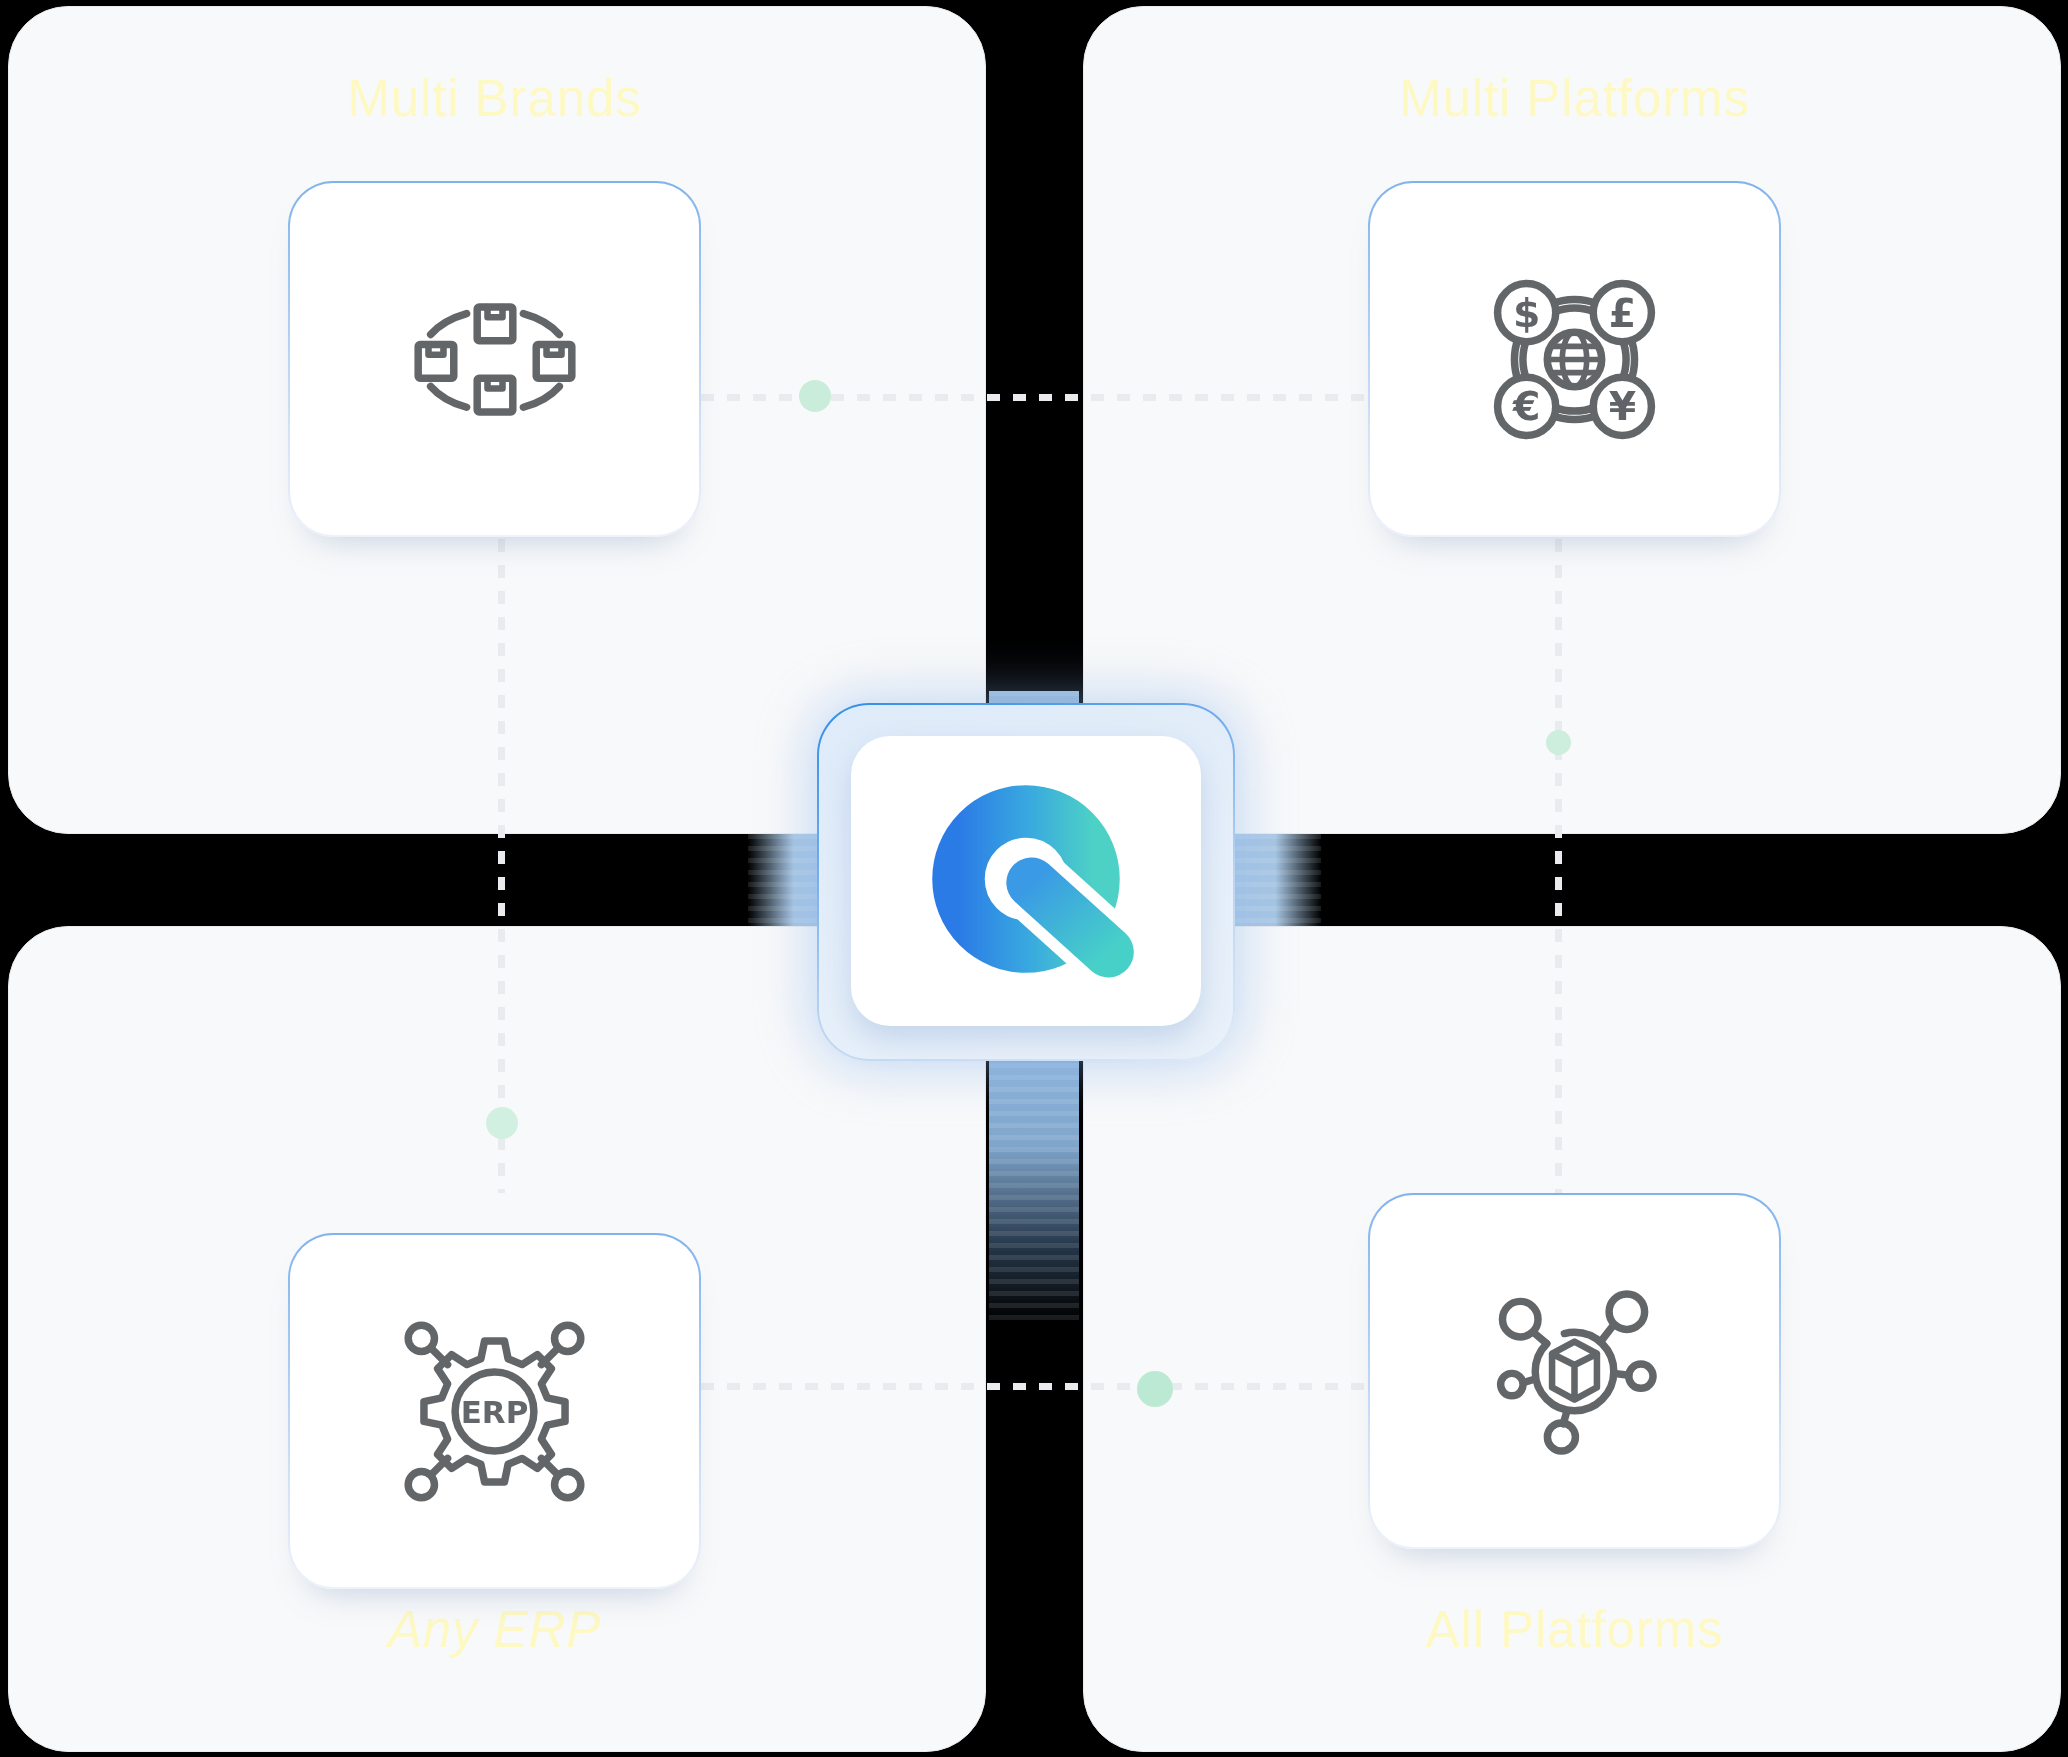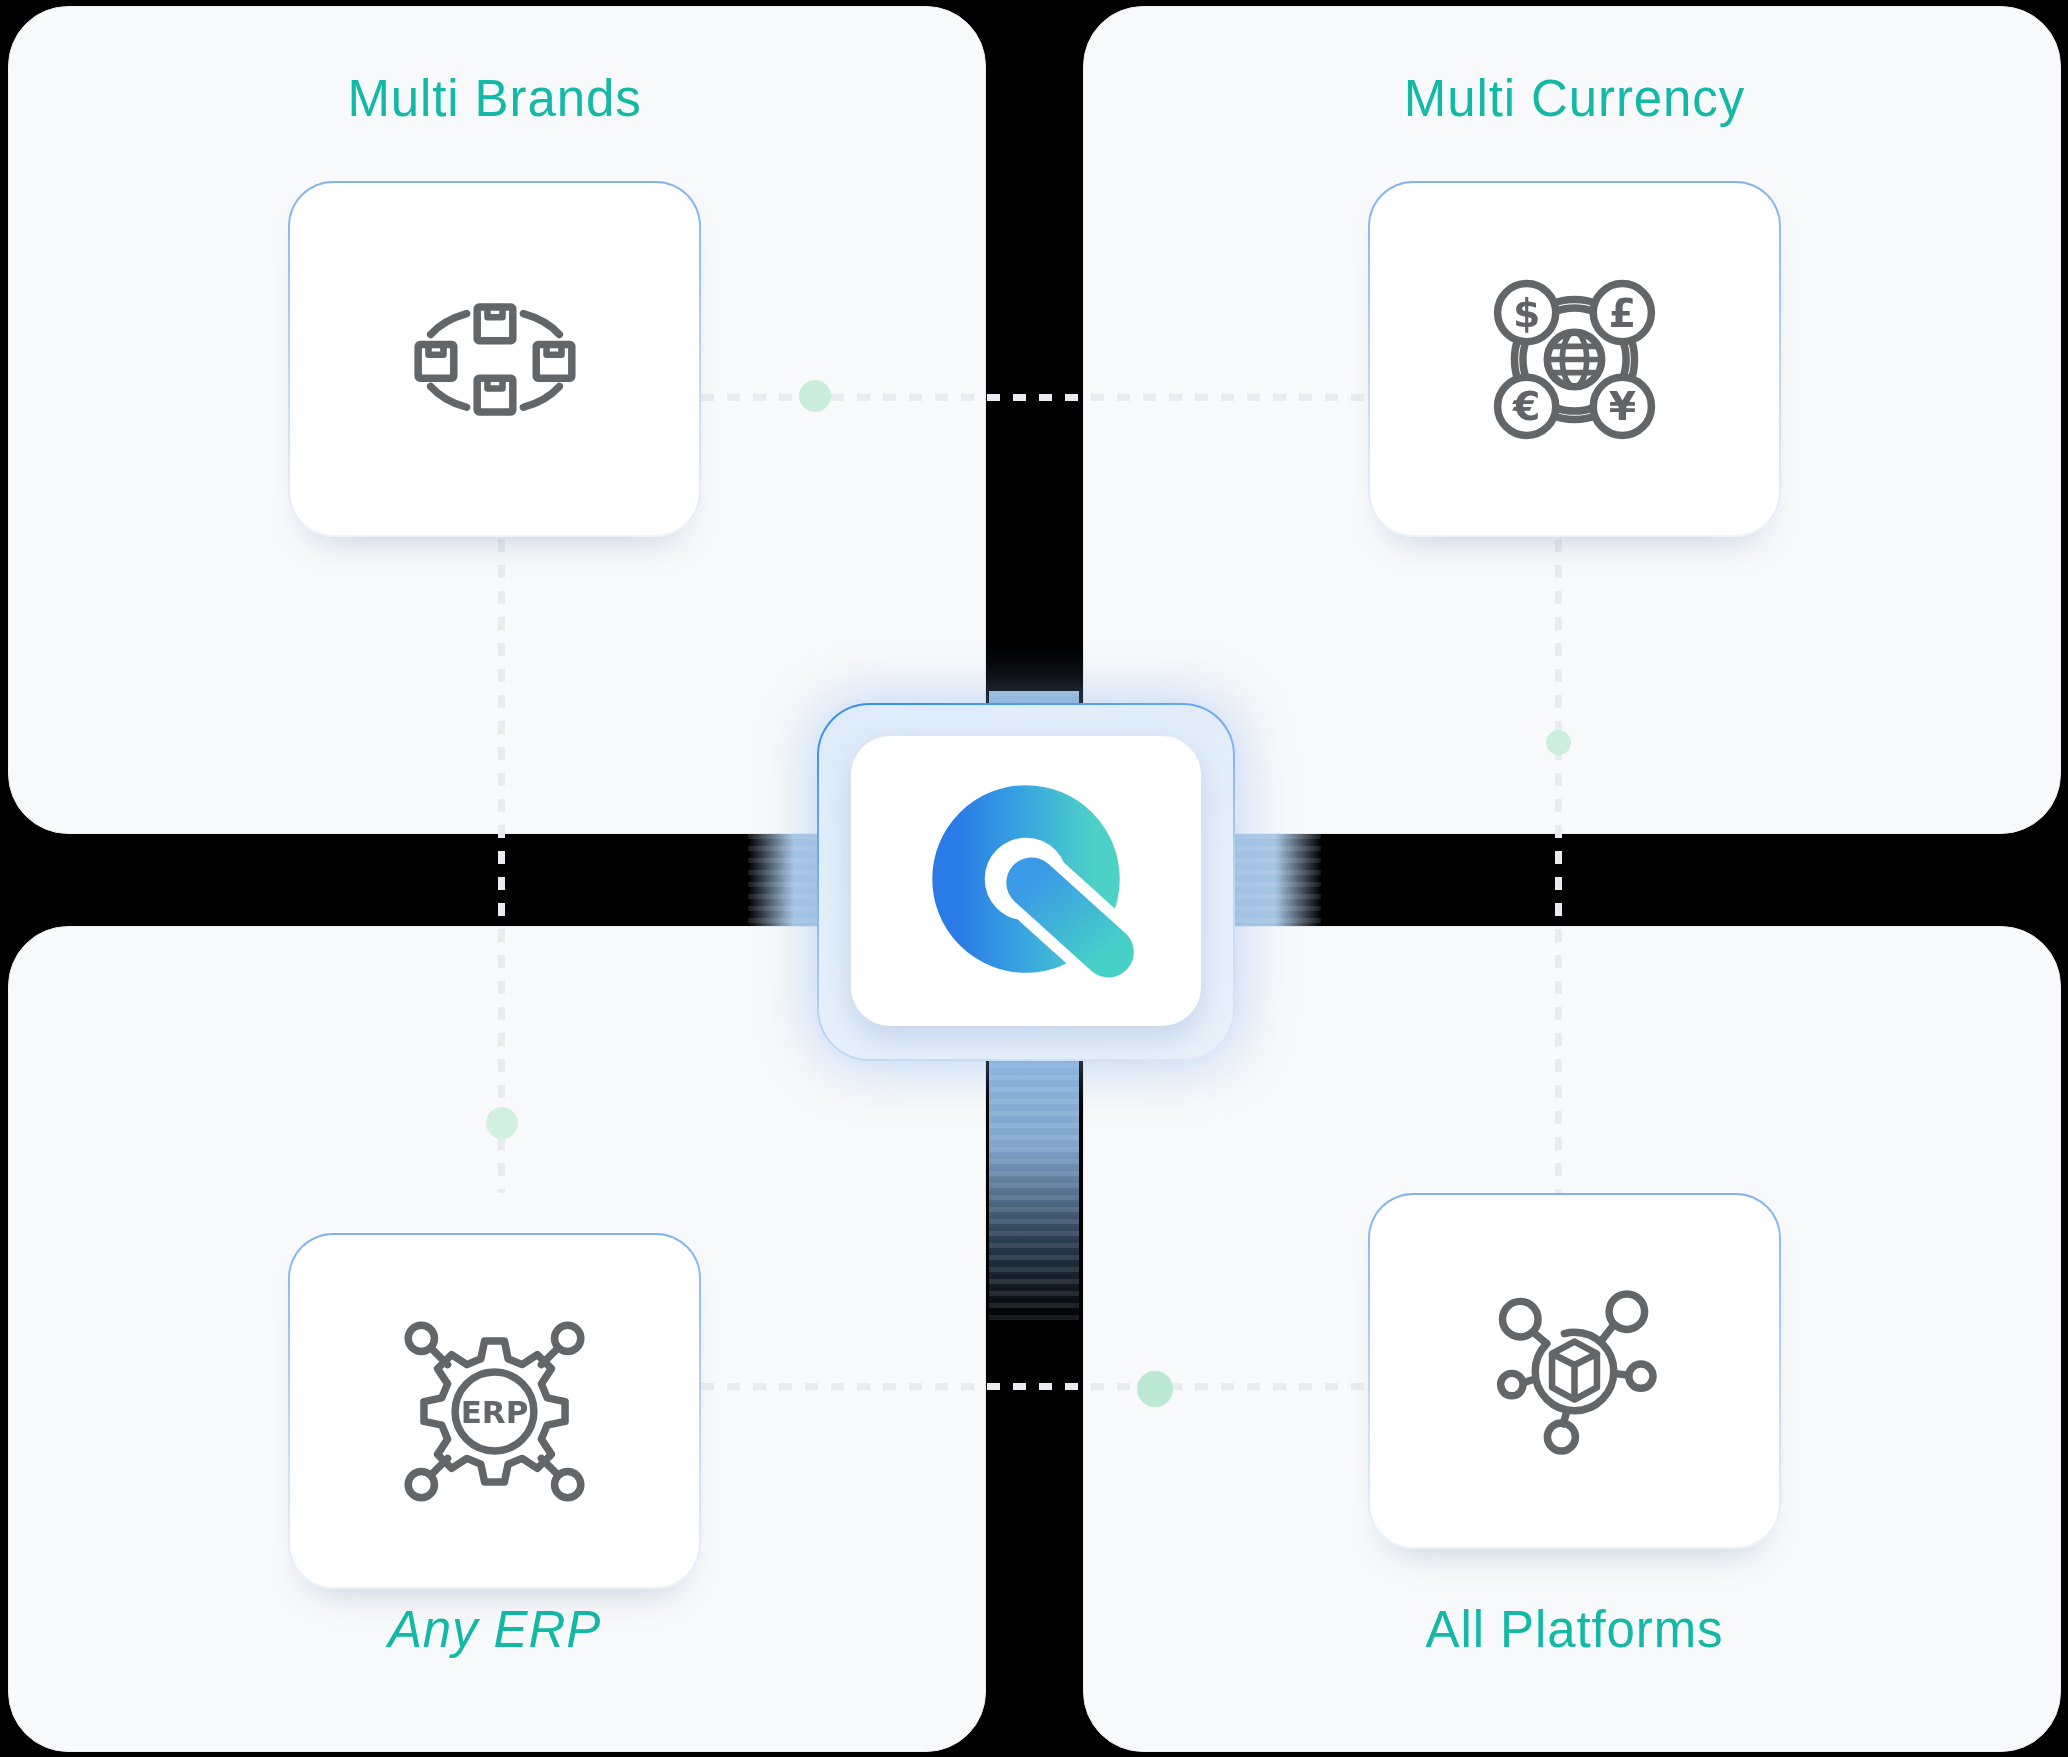--- a/index.html
+++ b/index.html
@@ -63,21 +63,21 @@
     box-shadow:0 20.6px 36px -22.5px rgba(90,120,170,.38);
     display:flex;align-items:center;justify-content:center;
   }
   .c-tl{left:288px;top:181px;}
   .c-tr{left:1368px;top:181px;}
   .c-bl{left:288px;top:1193px;margin-top:40px;}
   .c-br{left:1368px;top:1193px;}
 
   .qtitle{
     position:absolute;width:413px;text-align:center;z-index:4;
-    font-size:51px;line-height:60px;font-weight:500;letter-spacing:0.9px;color:#14b8a6;
+    font-size:51px;line-height:60px;font-weight:500;letter-spacing:0.9px;color:#fef9c3;
   }
   .t-tl{left:288px;top:69px;}
   .t-tr{left:1368px;top:69px;}
   .t-bl{left:288px;top:1600px;font-style:italic;}
   .t-br{left:1368px;top:1600px;}
 
   .center-outer{
     position:absolute;left:817px;top:703px;width:418px;height:358px;border-radius:52px;
     box-sizing:border-box;border:2.8px solid transparent;z-index:5;
     background:linear-gradient(rgba(233,241,250,.94),rgba(233,241,250,.94)) padding-box,
@@ -109,21 +109,21 @@
 <div class="dash-h dh-bottom"></div>
 <div class="dash-v dv-left"></div>
 <div class="dash-v dv-right"></div>
 
 <div class="dot dot-tl"></div>
 <div class="dot dot-tr"></div>
 <div class="dot dot-bl"></div>
 <div class="dot dot-br"></div>
 
 <div class="qtitle t-tl">Multi Brands</div>
-<div class="qtitle t-tr">Multi Currency</div>
+<div class="qtitle t-tr">Multi Platforms</div>
 <div class="qtitle t-bl">Any ERP</div>
 <div class="qtitle t-br">All Platforms</div>
 
 <div class="card c-tl">
   <svg width="178" height="135" viewBox="-95 -72 190 144">
     <g class="icon-stroke">
       <ellipse cx="0" cy="1" rx="80" ry="54" pathLength="360" stroke-dasharray="38 52" stroke-dashoffset="-26"></ellipse>
       <g>
         <rect x="-19" y="-56" width="38" height="36" rx="2"></rect>
         <path d="M-8,-56 L-8,-45 L8,-45 L8,-56" stroke-width="7"></path>

